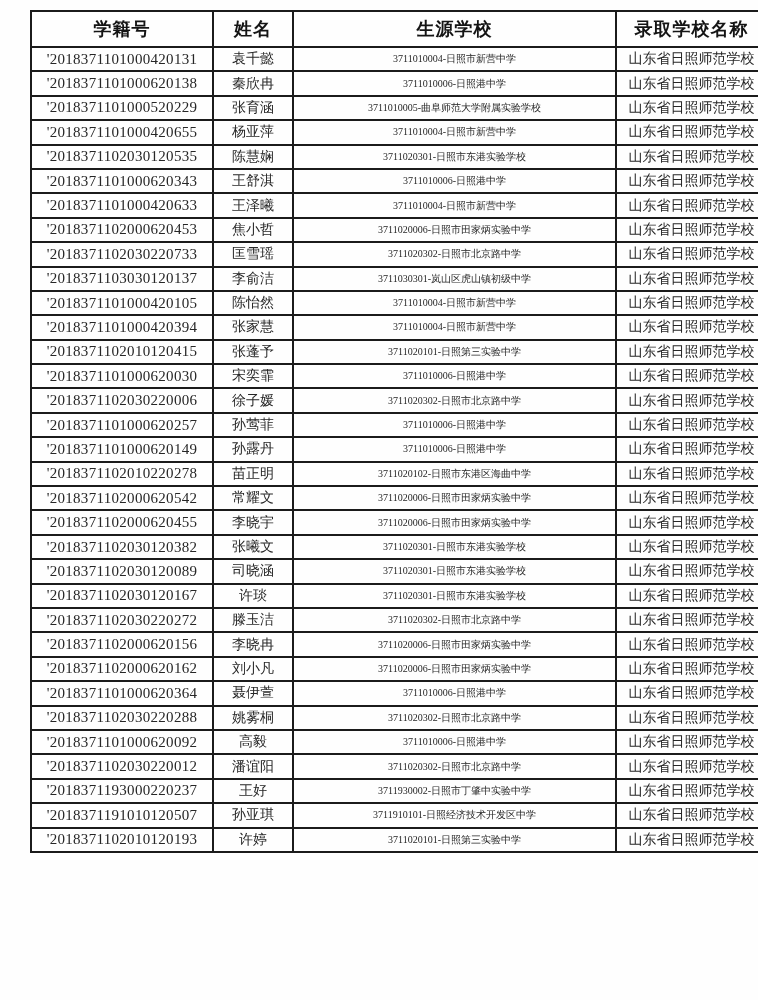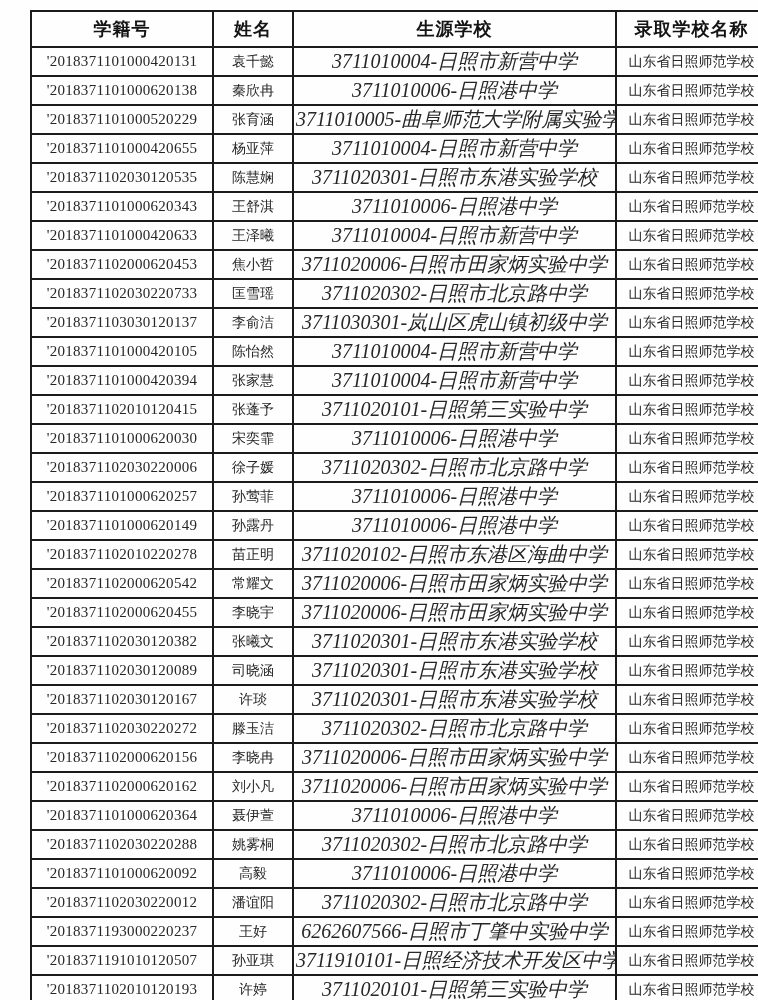--- a/index.html
+++ b/index.html
@@ -43,22 +43,21 @@
     height: 22.4px;
     font-size: 14px;
     color: #262626;
   }
   table.roster td.id-cell {
     font-size: 15px;
     letter-spacing: 0.3px;
     border-radius: 8px;
   }
   table.roster td.school-cell {
-    font-size: 20px;
-    font-style: italic;
+    font-size: 10px;
   }
 </style>
 </head>
 <body>
 
 <div class="sheet">
   <table class="roster">
     <colgroup>
       <col style="width:182px">
       <col style="width:80px">
@@ -250,21 +249,21 @@
         </tr>
         <tr>
           <td class="id-cell">'2018371102030220012</td>
           <td>潘谊阳</td>
           <td class="school-cell">3711020302-日照市北京路中学</td>
           <td>山东省日照师范学校</td>
         </tr>
         <tr>
           <td class="id-cell">'2018371193000220237</td>
           <td>王好</td>
-          <td class="school-cell">6262607566-日照市丁肇中实验中学</td>
+          <td class="school-cell">3711930002-日照市丁肇中实验中学</td>
           <td>山东省日照师范学校</td>
         </tr>
         <tr>
           <td class="id-cell">'2018371191010120507</td>
           <td>孙亚琪</td>
           <td class="school-cell">3711910101-日照经济技术开发区中学</td>
           <td>山东省日照师范学校</td>
         </tr>
         <tr>
           <td class="id-cell">'2018371102010120193</td>

